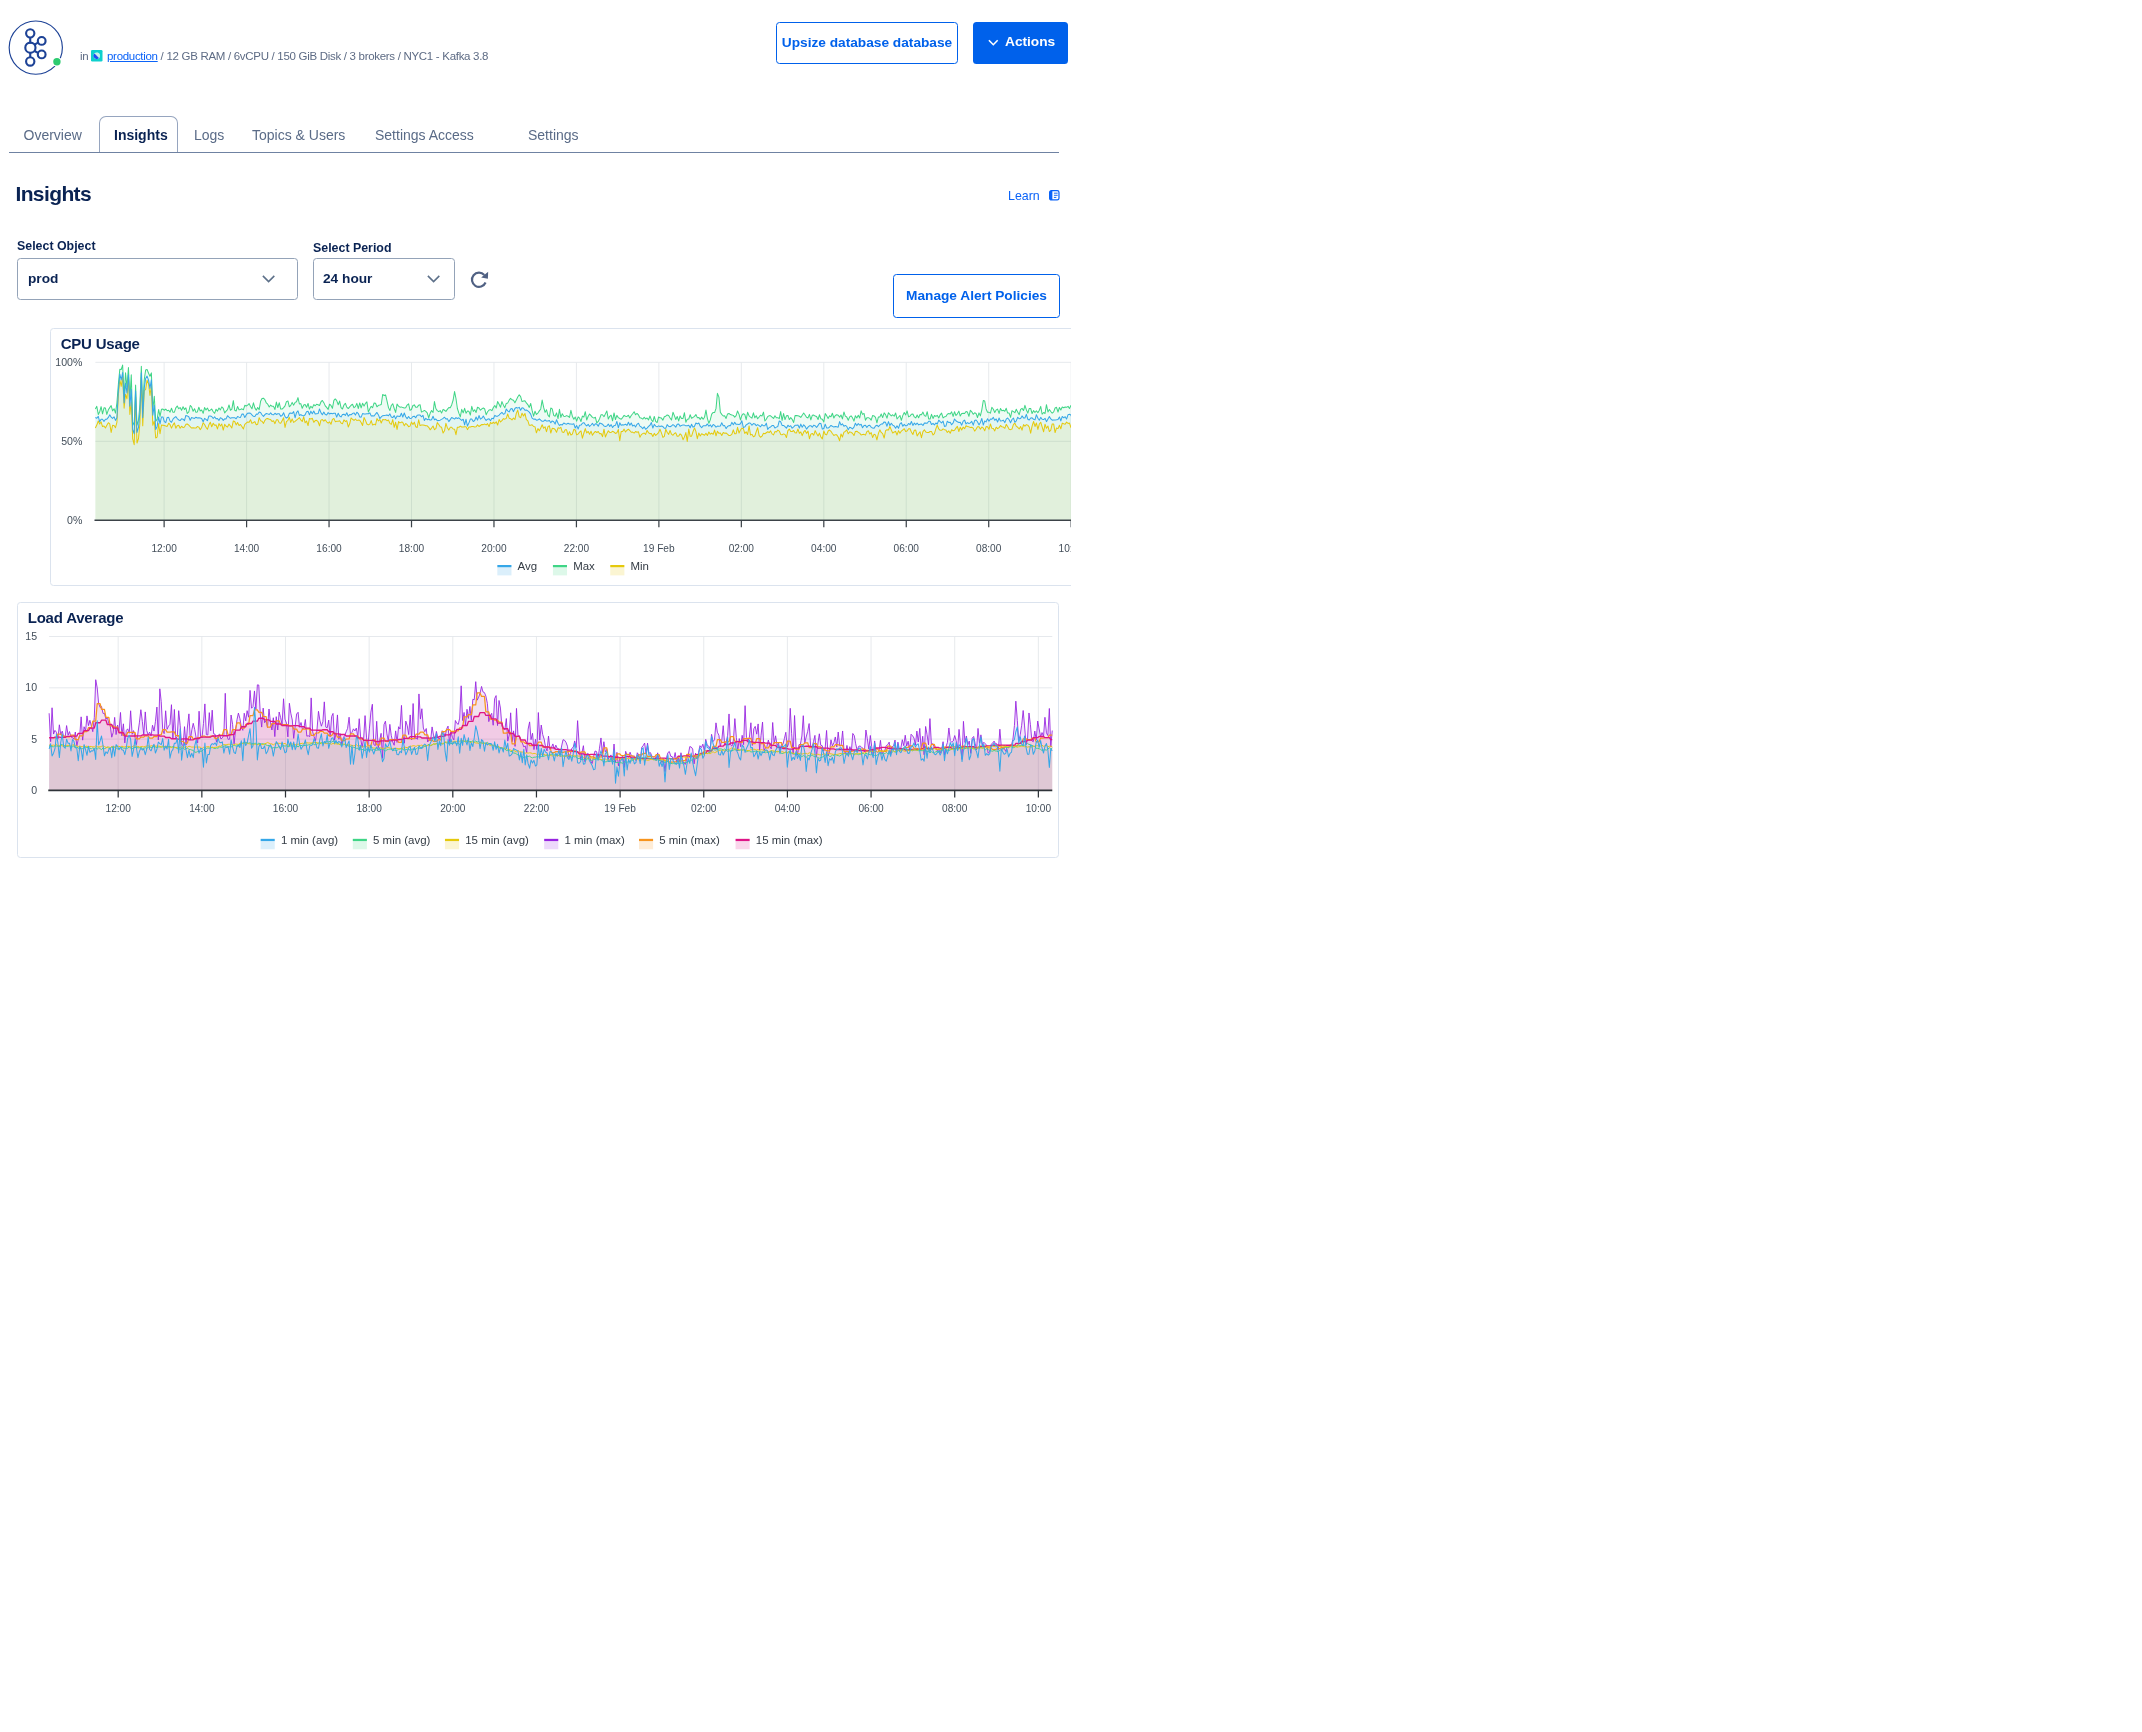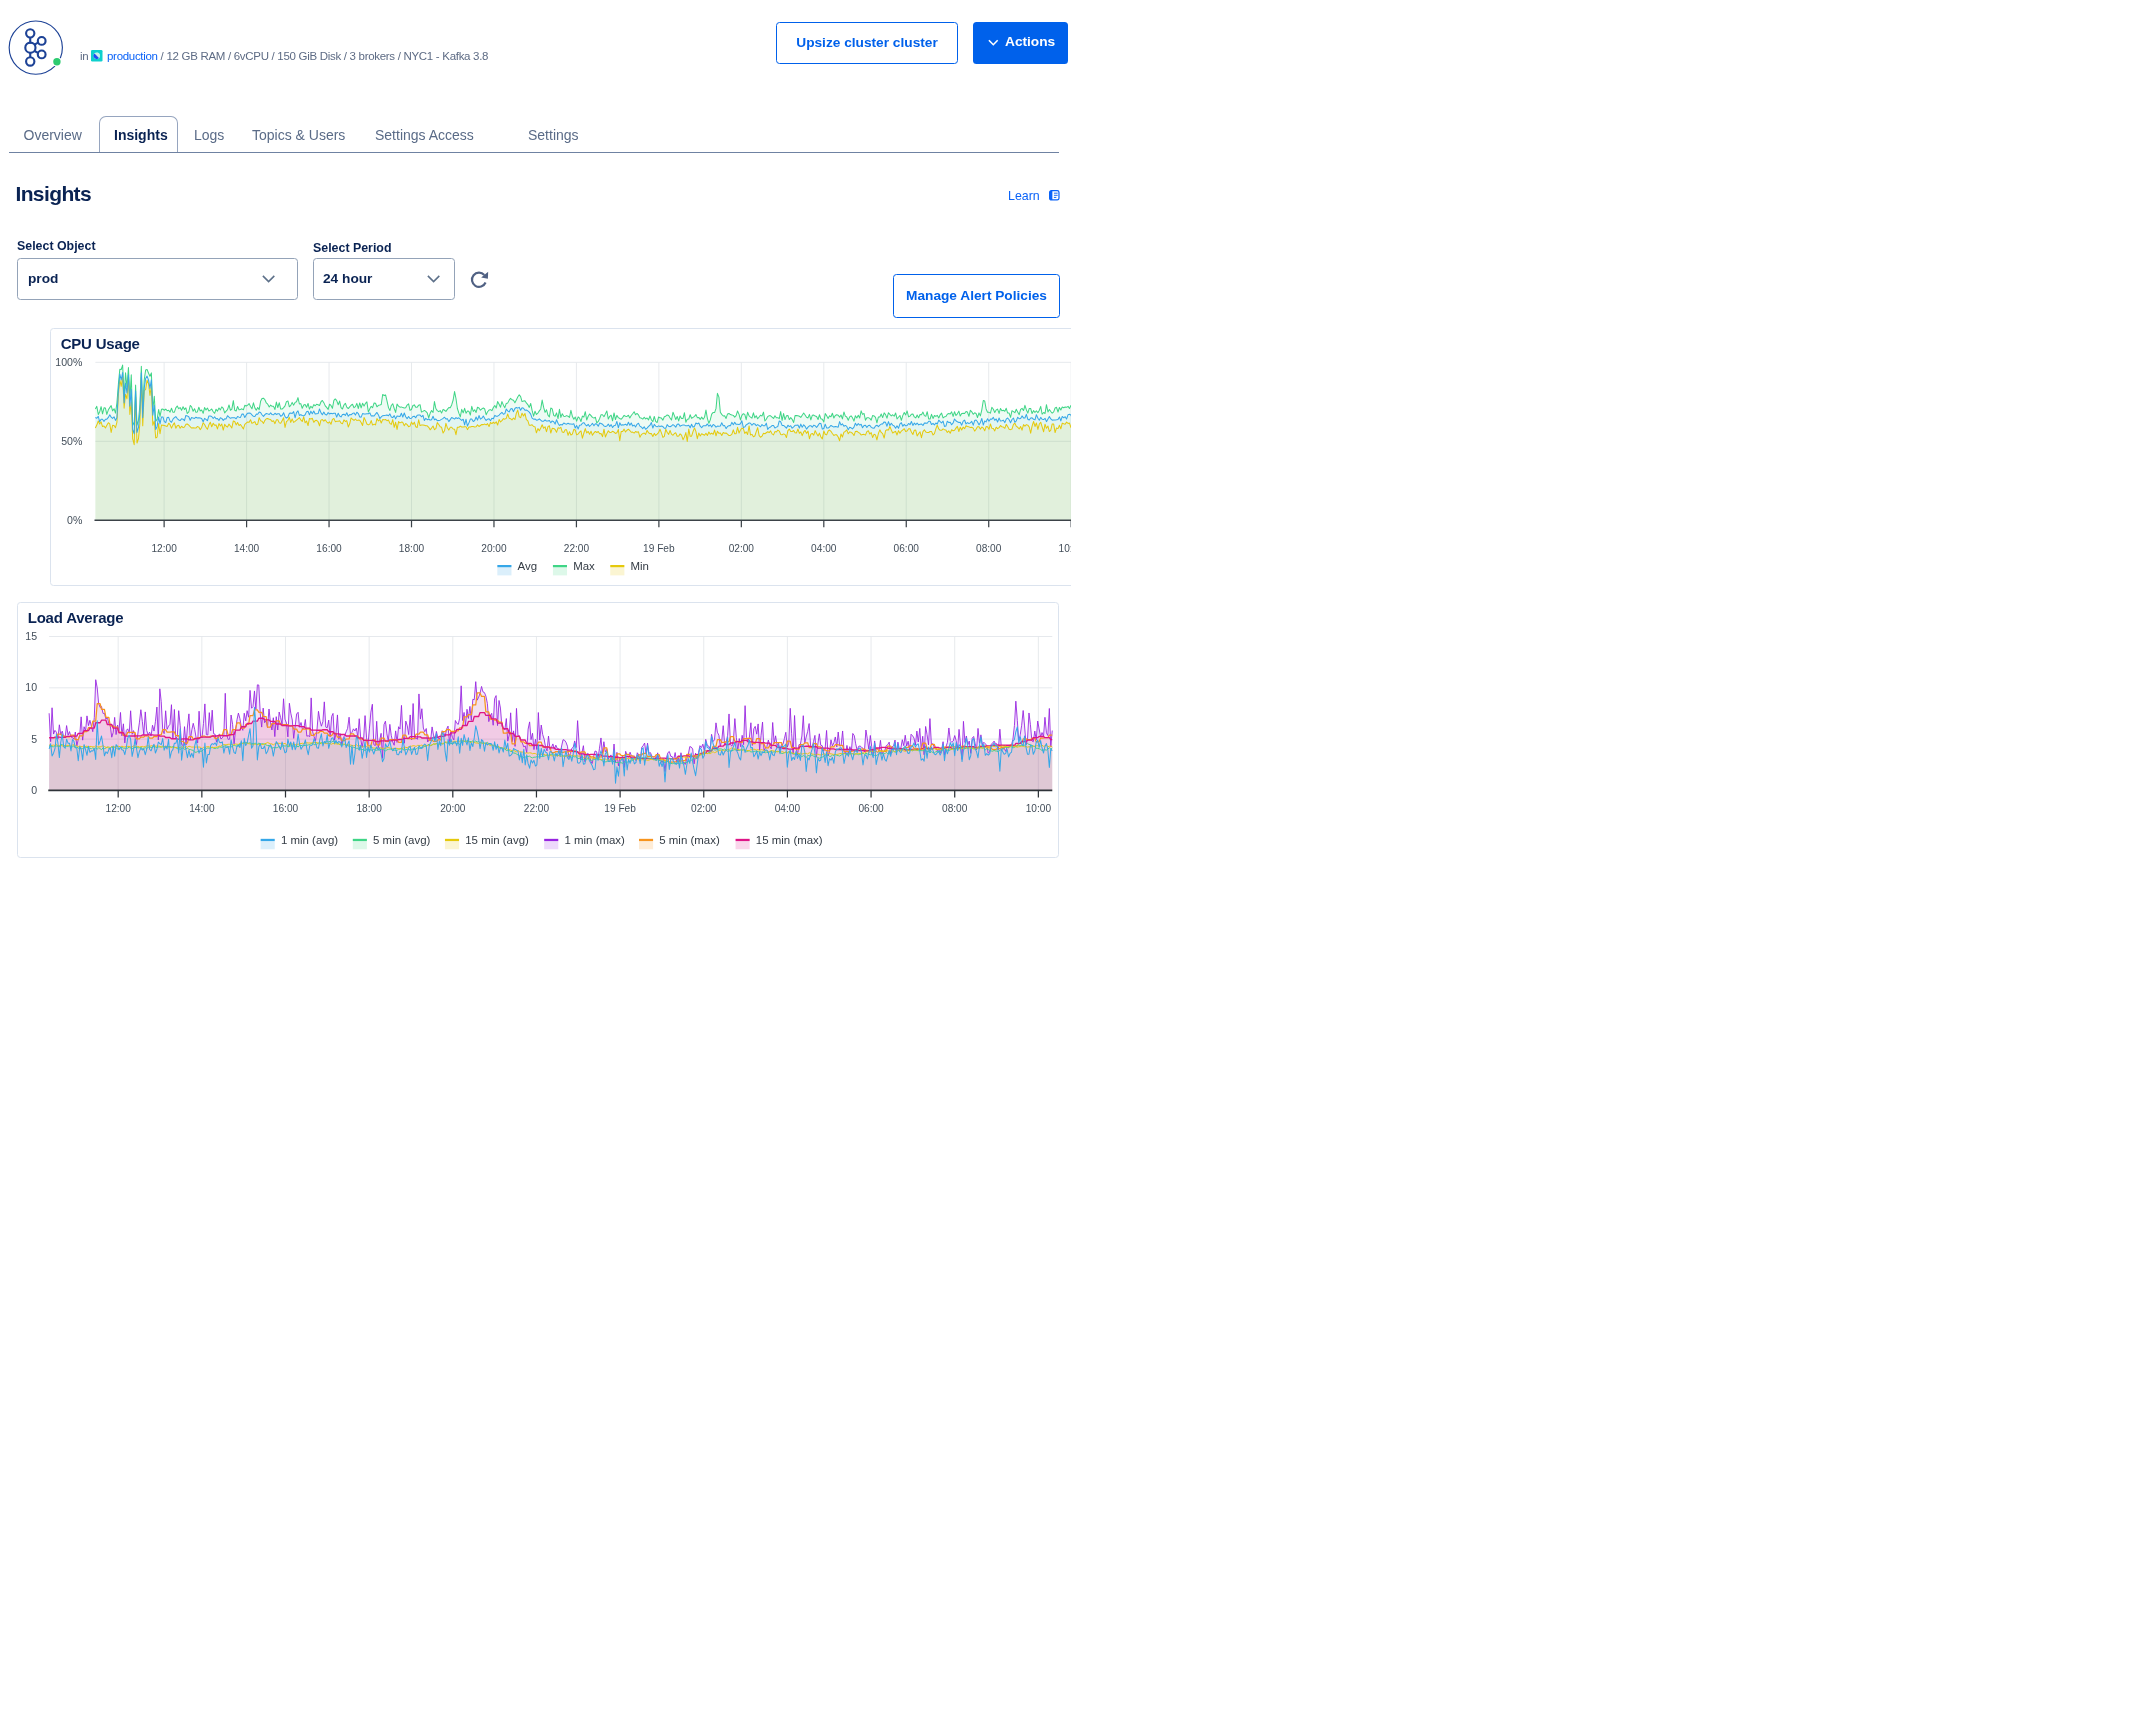--- a/index.html
+++ b/index.html
@@ -27,24 +27,24 @@
   <circle cx="64.6" cy="70" r="4.2" fill="#2dcb70"></circle>
 </svg>
 <div class="abs" style="left:80px;top:50px;font-size:11.5px;letter-spacing:-0.3px;color:#5d6b84;">in</div>
 <svg class="abs" style="left:91px;top:50px" width="11.5" height="11.5" viewBox="0 0 13 13">
   <rect x="0" y="0" width="13" height="13" rx="1.5" fill="#0ed0cd"></rect>
   <path d="M6.5 2.9 a3.6 3.6 0 0 1 2.55 6.15 Z" fill="#c2efe9" transform="rotate(0 6.5 6.5)"></path>
   <circle cx="6.5" cy="6.5" r="3.6" fill="#c6f0ea"></circle>
   <path d="M3.95 3.95 A3.6 3.6 0 0 0 9.05 9.05 Z" fill="#1e4ef2"></path>
 </svg>
 <div class="abs" style="left:107px;top:50px;font-size:11.5px;letter-spacing:-0.3px;color:#5d6b84;">
-  <a style="color:#0b63f8;">production</a> / 12 GB RAM / 6vCPU / 150 GiB Disk / 3 brokers / NYC1 - Kafka 3.8
-</div>
-
-<div class="abs" style="left:776px;top:22px;width:182px;height:42px;border:1.8px solid #0061eb;border-radius:3.5px;color:#0061eb;font-size:13.7px;font-weight:bold;text-align:center;line-height:39px;">Upsize cluster cluster</div>
+  <a style="color:#0b63f8;text-decoration:underline;">production</a> / 12 GB RAM / 6vCPU / 150 GiB Disk / 3 brokers / NYC1 - Kafka 3.8
+</div>
+
+<div class="abs" style="left:776px;top:22px;width:182px;height:42px;border:1.8px solid #0061eb;border-radius:3.5px;color:#0061eb;font-size:13.7px;font-weight:bold;text-align:center;line-height:39px;">Upsize database database</div>
 <div class="abs" style="left:973px;top:22px;width:95px;height:42px;background:#0061eb;border-radius:3.5px;color:#fff;font-size:13.7px;font-weight:bold;">
   <svg class="abs" style="left:15px;top:17px" width="10.6" height="7" viewBox="0 0 12 8">
       <polyline points="1,1.5 6,6.5 11,1.5" fill="none" stroke="#fff" stroke-width="1.8"></polyline>
     </svg>
   <span class="abs" style="left:32px;top:12.4px;">Actions</span>
 </div>
 
 <div class="abs" style="left:9px;top:152px;width:1050px;height:0.9px;background:#6f82a2;"></div>
 <div class="abs" style="left:99px;top:116px;width:79px;height:36px;background:#fff;border:0.9px solid #96a5bf;border-bottom:none;border-radius:7px 7px 0 0;"></div>
 <div class="abs" style="left:23.5px;top:127px;font-size:14px;color:#5a6b87;">Overview</div>

